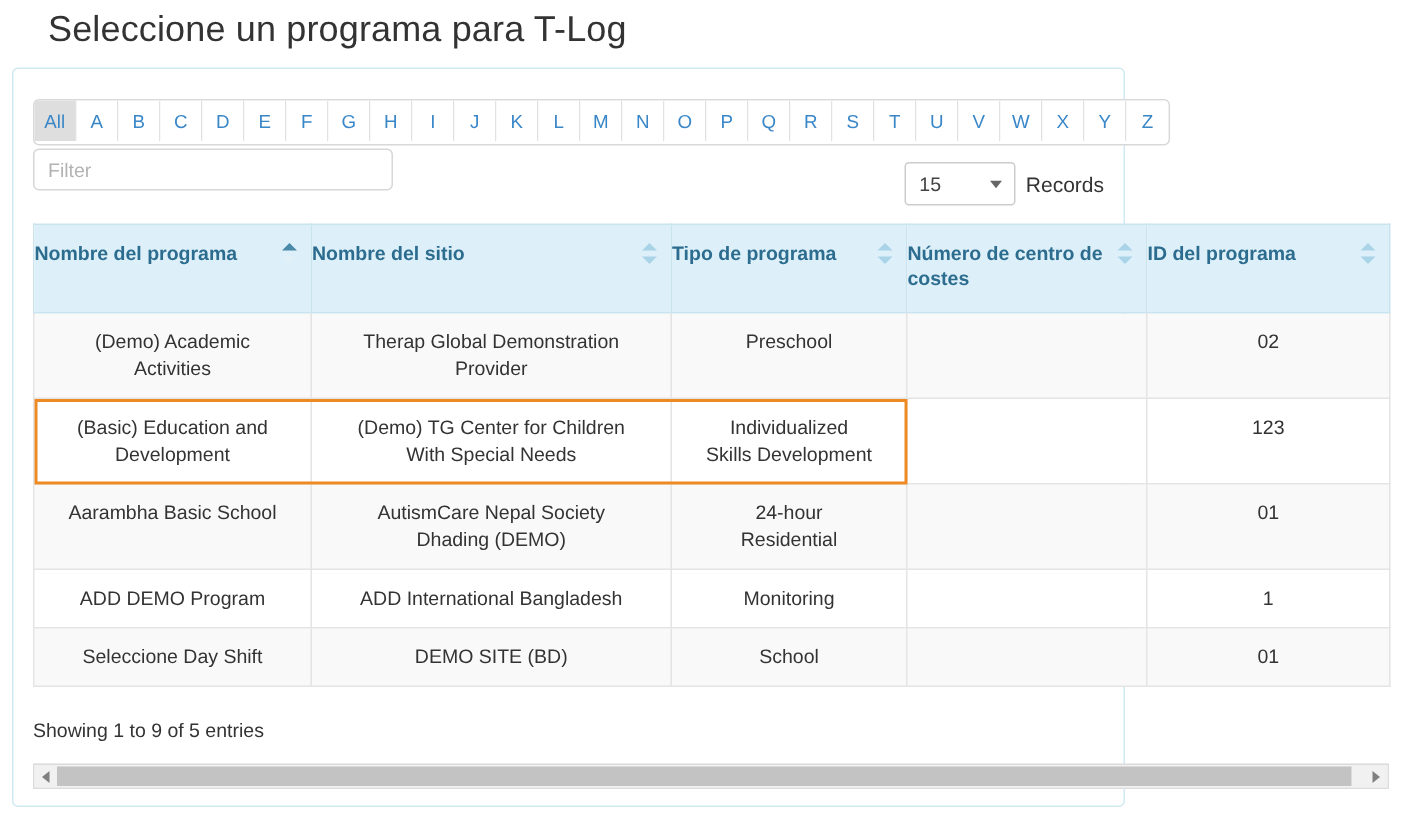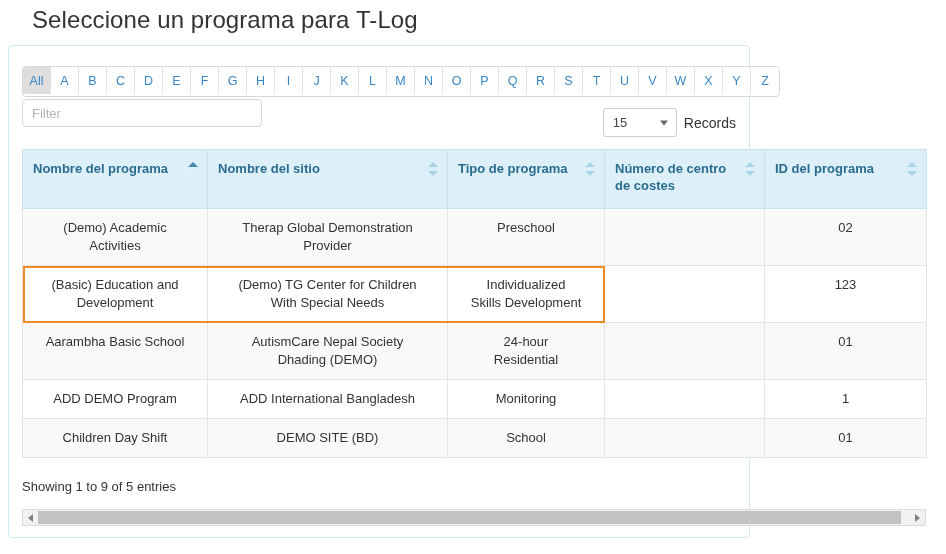--- a/index.html
+++ b/index.html
@@ -141,21 +141,21 @@
     width: 904px;
     table-layout: fixed;
   }
   table.grid th {
     background: #ddeff8;
     color: #2b6c8f;
     font-size: 13px;
     font-weight: bold;
     text-align: left;
     vertical-align: top;
-    padding: 10px 26px 10px 10px;
+    padding: 10px 26px 10px 0;
     border: 1px solid #c9e3ef;
     border-top: 1px solid #c9e3ef;
     position: relative;
     height: 38px;
     line-height: 17px;
     cursor: pointer;
   }
   table.grid td {
     font-size: 13px;
     color: #333333;
@@ -368,21 +368,21 @@
               <td>01</td>
             </tr>
             <tr class="">
               <td>ADD DEMO Program</td>
               <td>ADD International Bangladesh</td>
               <td>Monitoring</td>
               <td></td>
               <td>1</td>
             </tr>
             <tr class="striped">
-              <td>Children Day Shift</td>
+              <td>Seleccione Day Shift</td>
               <td>DEMO SITE (BD)</td>
               <td>School</td>
               <td></td>
               <td>01</td>
             </tr>
           </tbody>
       </table>
       <div class="sel-box" id="sel-box" style="left: 0.5px; top: 116.5px; width: 582px; height: 57px;"></div>
     </div>
 

